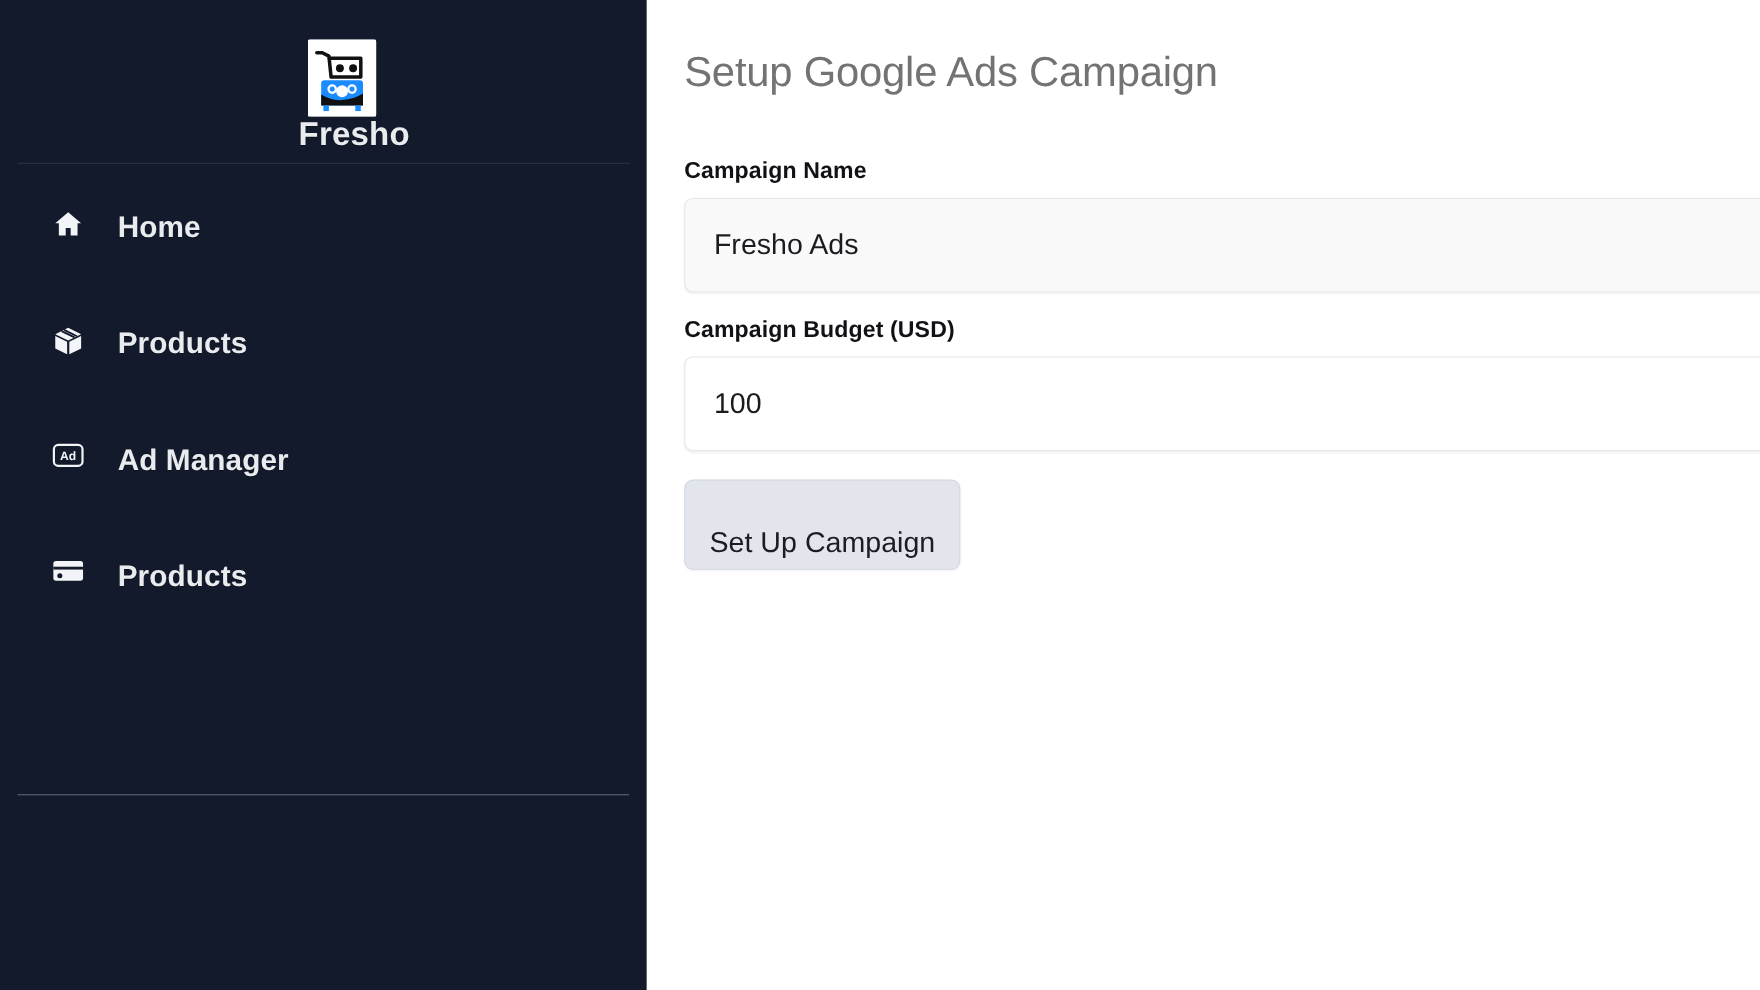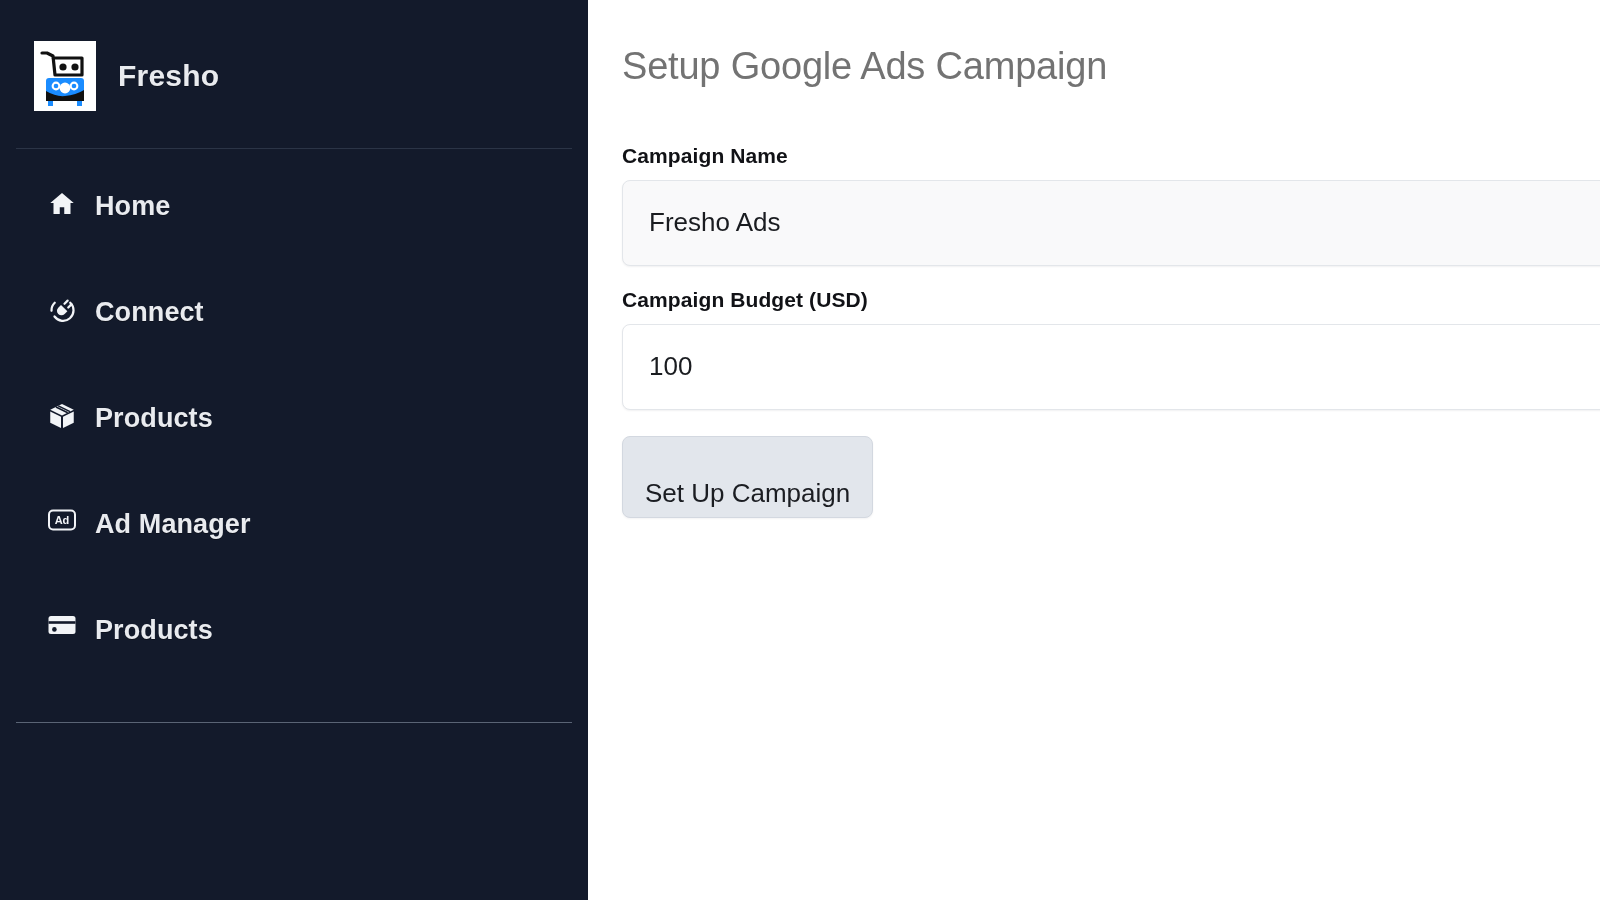--- a/index.html
+++ b/index.html
@@ -27,20 +27,21 @@
     background: #131a2b;
     position: relative;
     overflow: hidden;
   }
 
   .brand {
     display: flex;
     align-items: center;
     padding: 36px 0 0 34px;
     height: 116px;
+    flex-direction: column;
   }
 
   .brand-logo {
     width: 62px;
     height: 70px;
     background: #ffffff;
     border-radius: 2px;
     flex: 0 0 62px;
     display: block;
     position: relative;
@@ -82,21 +83,21 @@
     width: 34px;
     height: 34px;
     flex: 0 0 34px;
     display: flex;
     justify-content: center;
     color: #f2f4f7;
   }
   .nav-icon svg { display: block; }
 
   .nav-label {
-    margin-left: 16px;
+    margin-left: 28px;
     color: #e9ebef;
     font-size: 27px;
     font-weight: bold;
     letter-spacing: 0.1px;
     text-shadow: 0 1px 0 rgba(0,0,0,0.35);
     white-space: nowrap;
   }
 
   .nav-bottom {
     position: absolute;
@@ -209,31 +210,20 @@
 
       <div class="nav-item">
         <span class="nav-icon">
           <svg width="30" height="30" viewBox="0 0 24 24" fill="currentColor" aria-hidden="true">
             <path d="M12 3.2 L2.6 11.2 h2.6 V20 h5.0 v-5.4 h3.6 V20 h5.0 v-8.8 h2.6 Z"></path>
           </svg>
         </span>
         <span class="nav-label">Home</span>
       </div>
 
-      <div class="nav-item">
-        <span class="nav-icon">
-          <svg width="30" height="30" viewBox="0 0 24 24" aria-hidden="true">
-            <path d="M18.6 6.2 A8.4 8.4 0 1 1 6.0 17.2" fill="none" stroke="currentColor" stroke-width="1.8" stroke-linecap="round"></path>
-            <path d="M3.6 12.6 A8.4 8.4 0 0 1 6.2 6.2" fill="none" stroke="currentColor" stroke-width="1.8" stroke-linecap="round"></path>
-            <path d="M9.0 15.2 a3.6 3.6 0 0 0 5.1 0 l2.2 -2.2 -5.1 -5.1 -2.2 2.2 a3.6 3.6 0 0 0 0 5.1 Z" fill="currentColor"></path>
-            <path d="M14.0 7.0 L16.5 4.5 M17.0 10.0 L19.5 7.5" stroke="currentColor" stroke-width="1.8" stroke-linecap="round"></path>
-          </svg>
-        </span>
-        <span class="nav-label">Connect</span>
-      </div>
 
       <div class="nav-item">
         <span class="nav-icon">
           <svg width="30" height="30" viewBox="0 0 24 24" aria-hidden="true">
             <path d="M12 2.4 L21.4 7.0 L12 11.6 L2.6 7.0 Z" fill="currentColor"></path>
             <path d="M2.6 8.4 L11.2 12.6 L11.2 21.6 L2.6 17.4 Z" fill="currentColor"></path>
             <path d="M21.4 8.4 L12.8 12.6 L12.8 21.6 L21.4 17.4 Z" fill="currentColor"></path>
             <path d="M7.2 4.8 L16.6 9.4" stroke="#131a2b" stroke-width="1.3"></path>
             <path d="M9.0 3.9 L18.4 8.5" stroke="#131a2b" stroke-width="1.3"></path>
           </svg>

